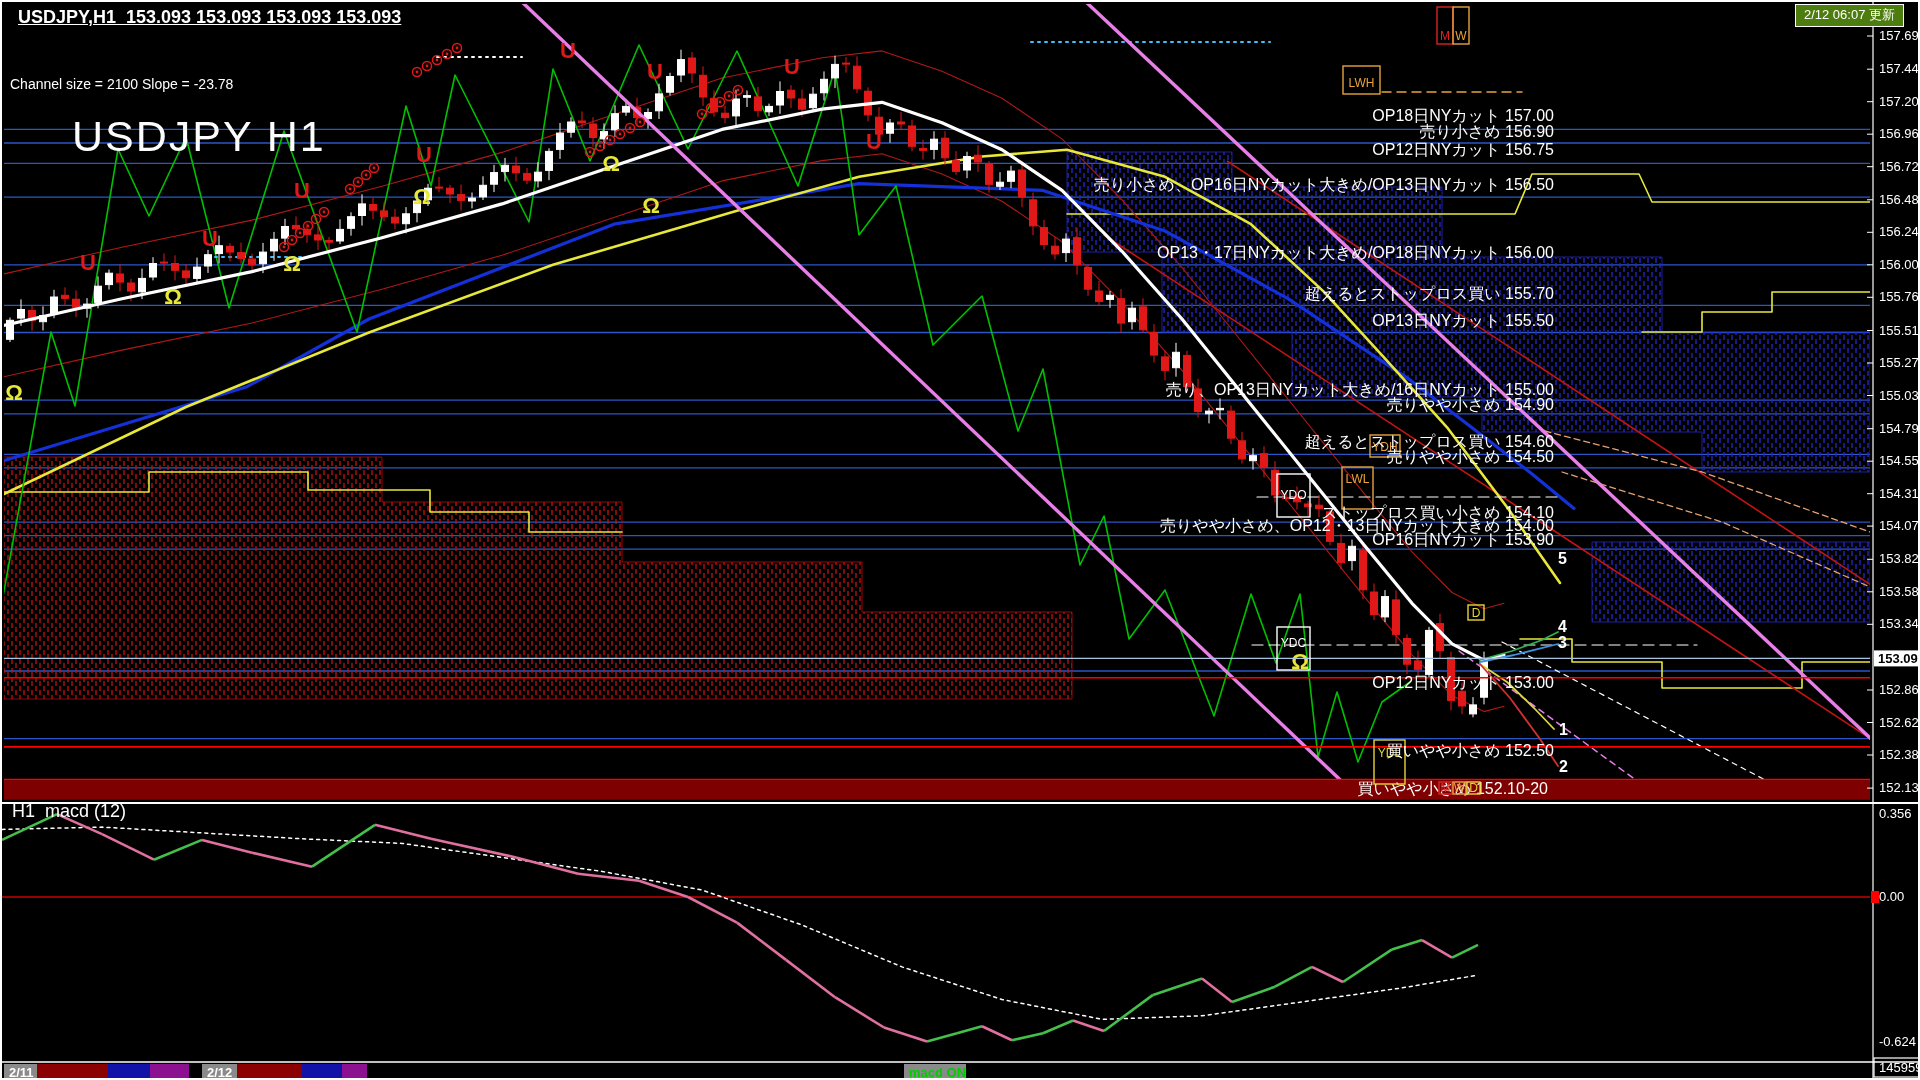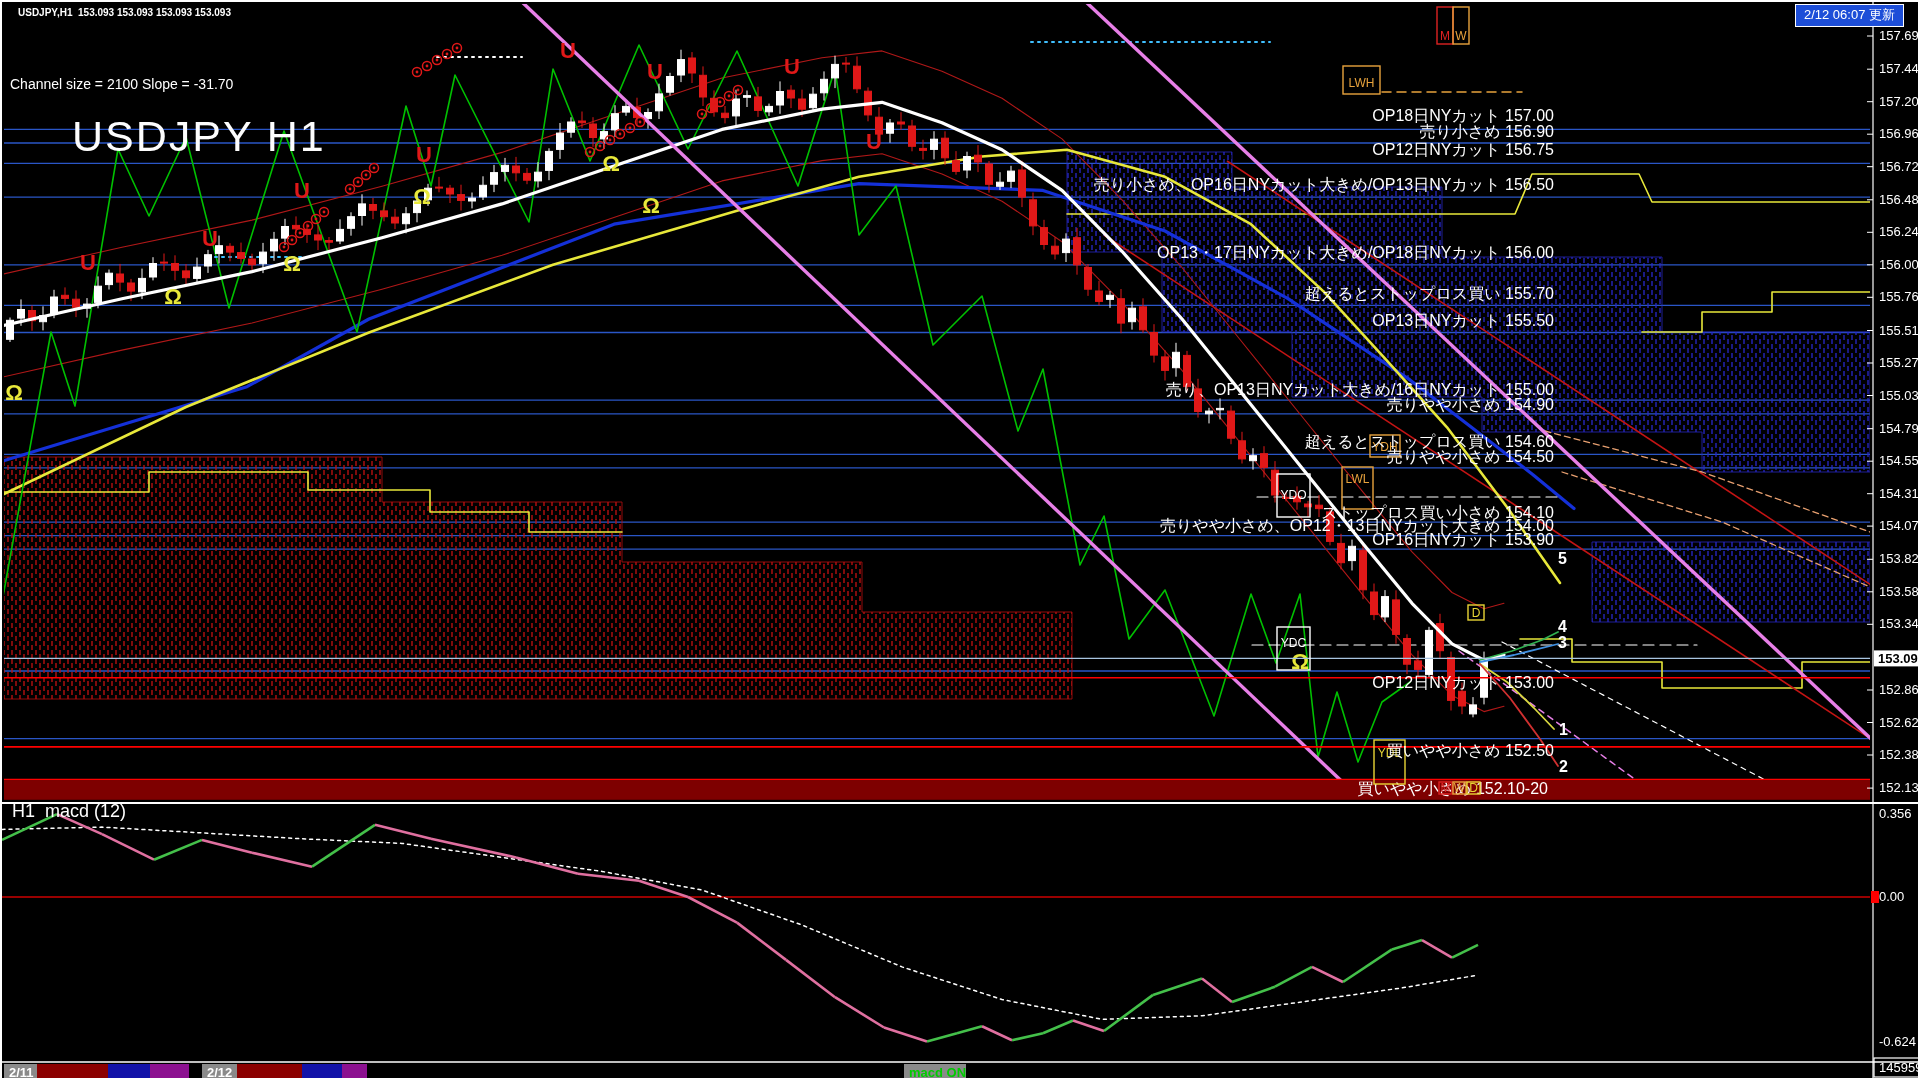--- a/index.html
+++ b/index.html
@@ -1,22 +1,22 @@
 <!DOCTYPE html>
 <html><head>
 <meta charset="utf-8">
 <style>
   html,body{margin:0;padding:0;background:#000;}
   #stage{position:relative;width:1920px;height:1080px;background:#000;
     border:2px solid #fff;box-sizing:border-box;overflow:hidden;
     font-family:"Liberation Sans",sans-serif;}
   #cv{position:absolute;left:0;top:0;}
   .txt{position:absolute;color:#fff;white-space:pre;}
-  .hdr{left:16px;top:5px;font-size:10px;font-weight:bold;}
-  .chip{right:14px;top:2px;font-size:13px;border:1px solid #fff;padding:1px 8px 2px 8px;background:#1d4ed8;cursor:pointer;}
+  .hdr{left:16px;top:5px;font-size:18px;font-weight:bold;text-decoration:underline;}
+  .chip{right:14px;top:2px;font-size:13px;border:1px solid #fff;padding:1px 8px 2px 8px;background:#4d7c0f;cursor:pointer;}
   .channel{left:8px;top:74px;font-size:14px;}
   .watermark{left:70px;top:82px;font-size:43px;letter-spacing:2px;color:#fdfdfd;margin-top:28px;}
   .macdlabel{left:10px;top:799px;font-size:18px;}
 </style>
 </head>
 <body>
 
 <div id="stage">
   <svg id="cv" viewBox="0 0 1920 1080" width="1920" height="1080">
       <defs>
@@ -583,16 +583,16 @@
         <text x="205" y="1075" fill="#ffffff">2/12</text>
         <rect x="235" y="1062" width="65" height="16" fill="#8b0000"></rect>
         <rect x="300" y="1062" width="40" height="16" fill="#1212a8"></rect>
         <rect x="340" y="1062" width="25" height="16" fill="#8c1190"></rect>
         <rect x="902" y="1062" width="62" height="16" fill="#8a8a8a"></rect>
         <text x="907" y="1075" fill="#00cc00">macd ON</text>
       </g>
     </svg>
   <div class="txt hdr">USDJPY,H1  153.093 153.093 153.093 153.093</div>
   <div class="txt chip">2/12 06:07 更新</div>
-  <div class="txt channel">Channel size = 2100 Slope = -31.70</div>
+  <div class="txt channel">Channel size = 2100 Slope = -23.78</div>
   <div class="txt watermark">USDJPY H1</div>
   <div class="txt macdlabel">H1  macd (12)</div>
 </div>
 
 </body></html>

